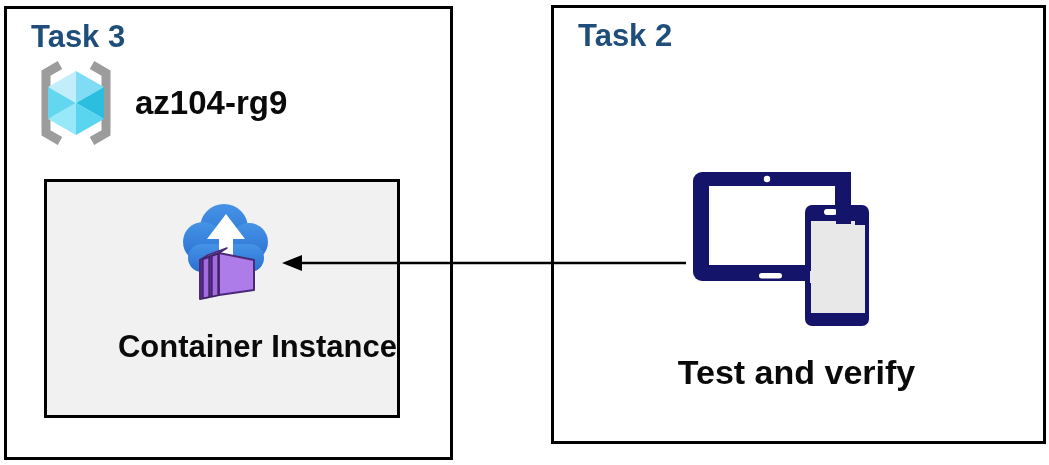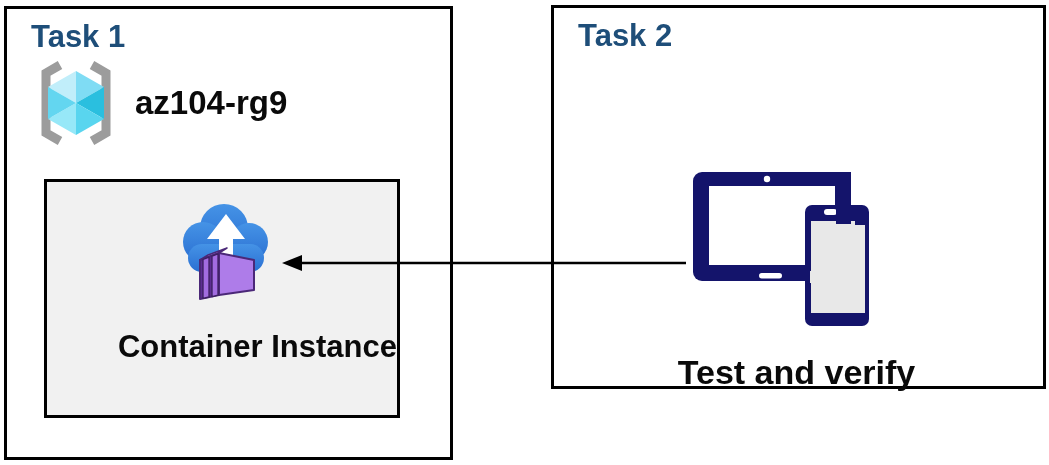--- a/index.html
+++ b/index.html
@@ -11,21 +11,21 @@
     font-family: "Liberation Sans", sans-serif;
     overflow: hidden;
   }
   .task-box {
     position: absolute;
     border: 3px solid #000000;
     background: #ffffff;
     box-sizing: border-box;
   }
   .task1-box { left: 4px; top: 6px; width: 449px; height: 454px; }
-  .task2-box { left: 551px; top: 5px; width: 495px; height: 384px; }
+  .task2-box { left: 551px; top: 5px; width: 495px; height: 439px; }
   .task-title {
     position: absolute;
     left: 24px; top: 10px;
     font-size: 31px;
     font-weight: bold;
     color: #1e4e79;
     letter-spacing: 0px;
   }
   .rg-row {
     position: absolute;
@@ -83,21 +83,21 @@
     left: 280px; top: 252px;
     width: 410px; height: 24px;
   }
 </style>
 </head>
 <body>
 
 <div class="canvas">
 
   <div class="task-box task1-box">
-    <div class="task-title">Task 1</div>
+    <div class="task-title">Task 3</div>
 
     <div class="rg-row">
       <svg class="rg-icon" viewBox="0 0 90 90">
 
         <path d="M29,7 L15,15 L15,75 L29,83" fill="none" stroke="#9c9c9c" stroke-width="9"></path>
         <path d="M61,7 L75,15 L75,75 L61,83" fill="none" stroke="#9c9c9c" stroke-width="9"></path>
 
         <polygon points="45,13 17,29 45,45" fill="#c1eefa"></polygon>
         <polygon points="45,13 73,29 45,45" fill="#7fdcf4"></polygon>
         <polygon points="73,29 73,61 45,45" fill="#2abfdf"></polygon>

